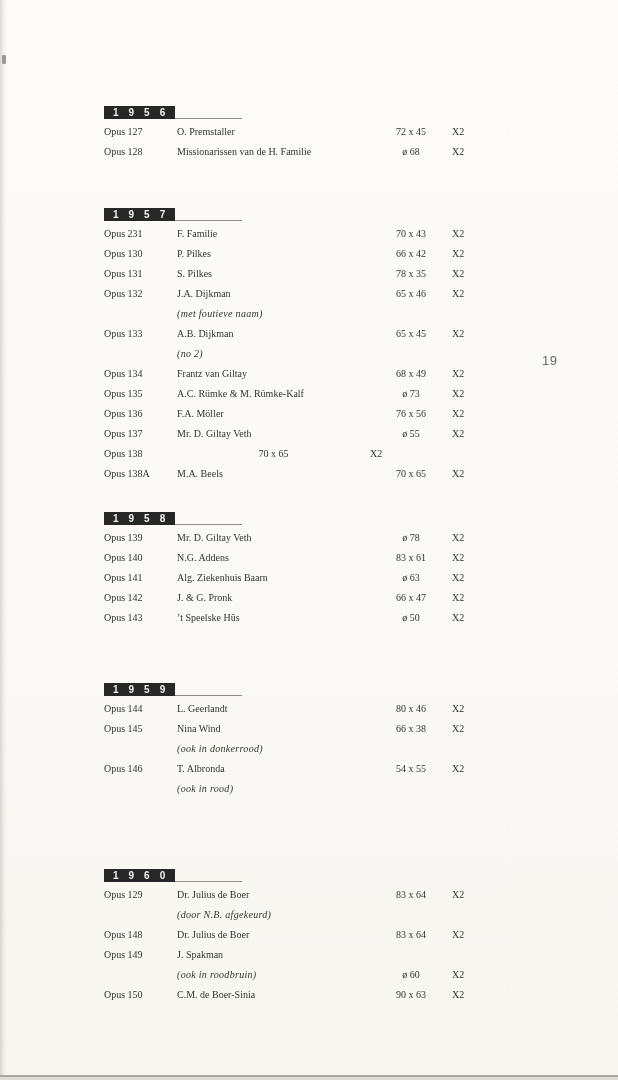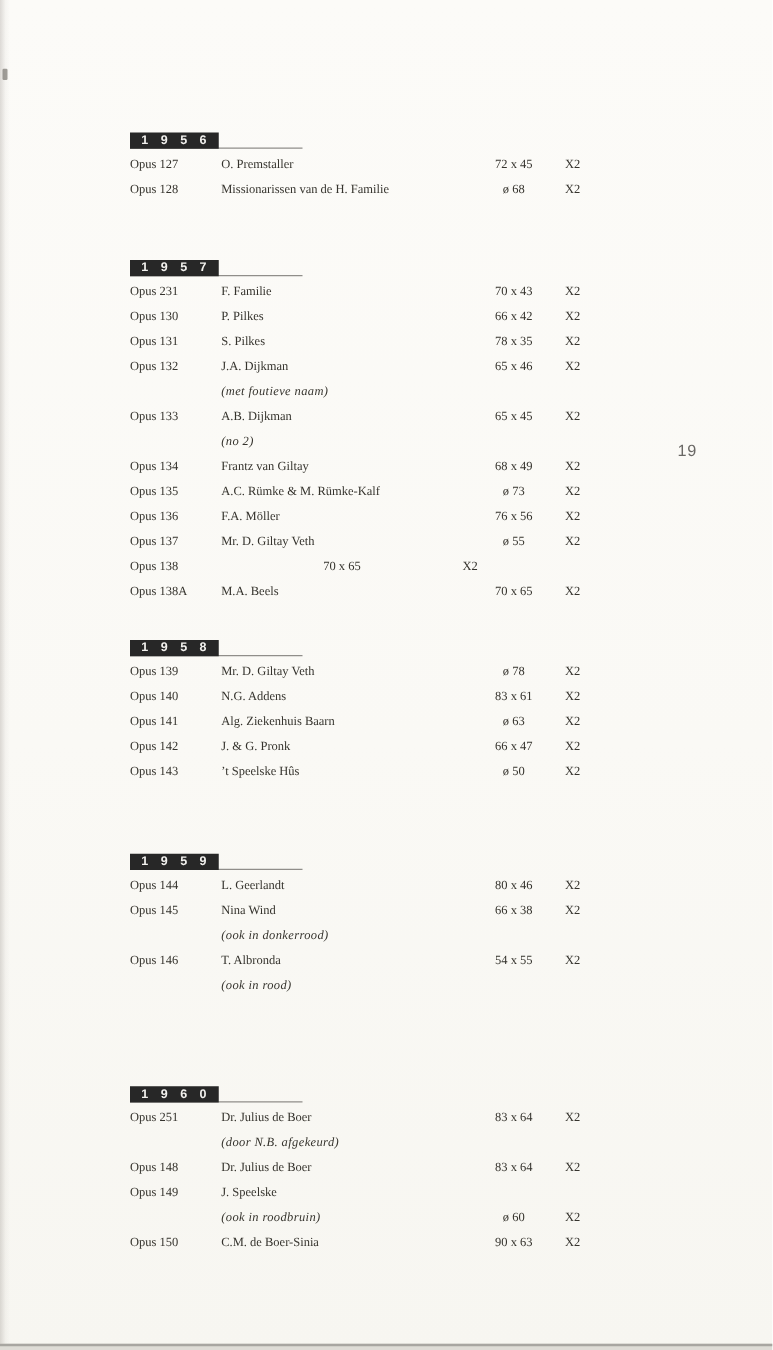--- a/index.html
+++ b/index.html
@@ -307,21 +307,21 @@
   </div>
 </div>
   </section>
 
   <section class="year-section" style="top: 867px;">
     <div class="year-header">
       <span class="year-box">1960</span>
     </div>
     <div class="rows">
   <div class="row">
-    <span class="c-opus">Opus 251</span>
+    <span class="c-opus">Opus 129</span>
     <span class="c-name">Dr. Julius de Boer</span>
     <span class="c-dim">83 x 64</span>
     <span class="c-x2">X2</span>
   </div>
 
   <div class="row">
     <span class="c-opus"></span>
     <span class="c-name note">(door N.B. afgekeurd)</span>
     <span class="c-dim"></span>
     <span class="c-x2"></span>
@@ -329,21 +329,21 @@
 
   <div class="row">
     <span class="c-opus">Opus 148</span>
     <span class="c-name">Dr. Julius de Boer</span>
     <span class="c-dim">83 x 64</span>
     <span class="c-x2">X2</span>
   </div>
 
   <div class="row">
     <span class="c-opus">Opus 149</span>
-    <span class="c-name">J. Speelske</span>
+    <span class="c-name">J. Spakman</span>
     <span class="c-dim"></span>
     <span class="c-x2"></span>
   </div>
 
   <div class="row">
     <span class="c-opus"></span>
     <span class="c-name note">(ook in roodbruin)</span>
     <span class="c-dim">ø 60</span>
     <span class="c-x2">X2</span>
   </div>

